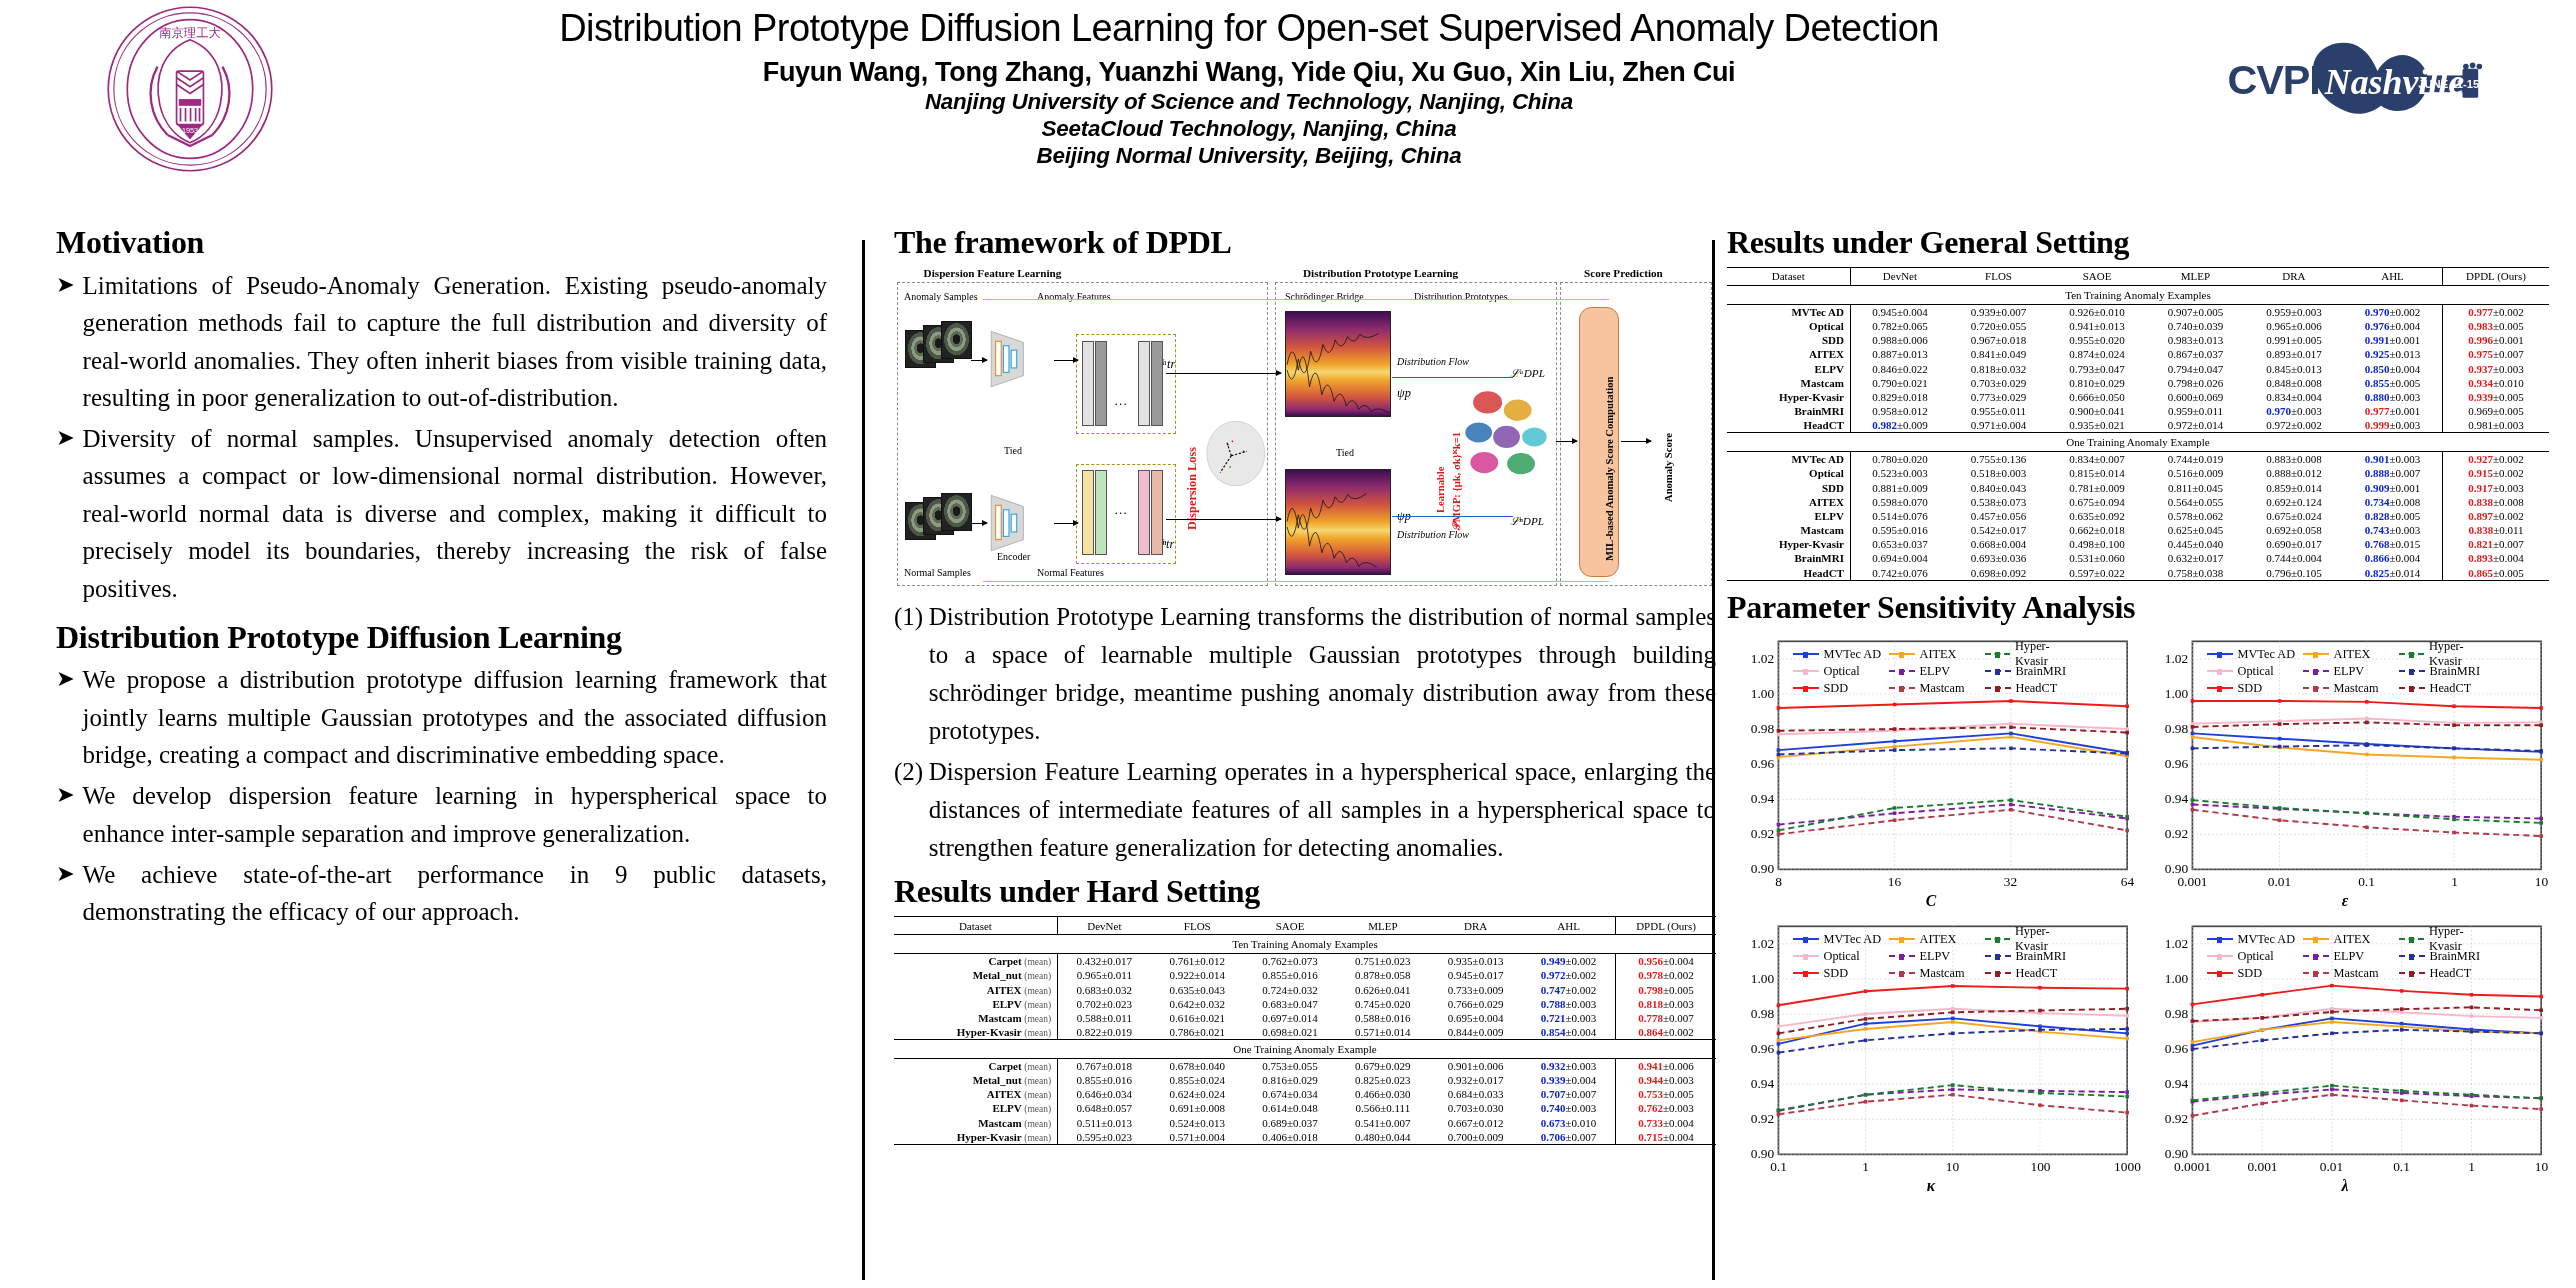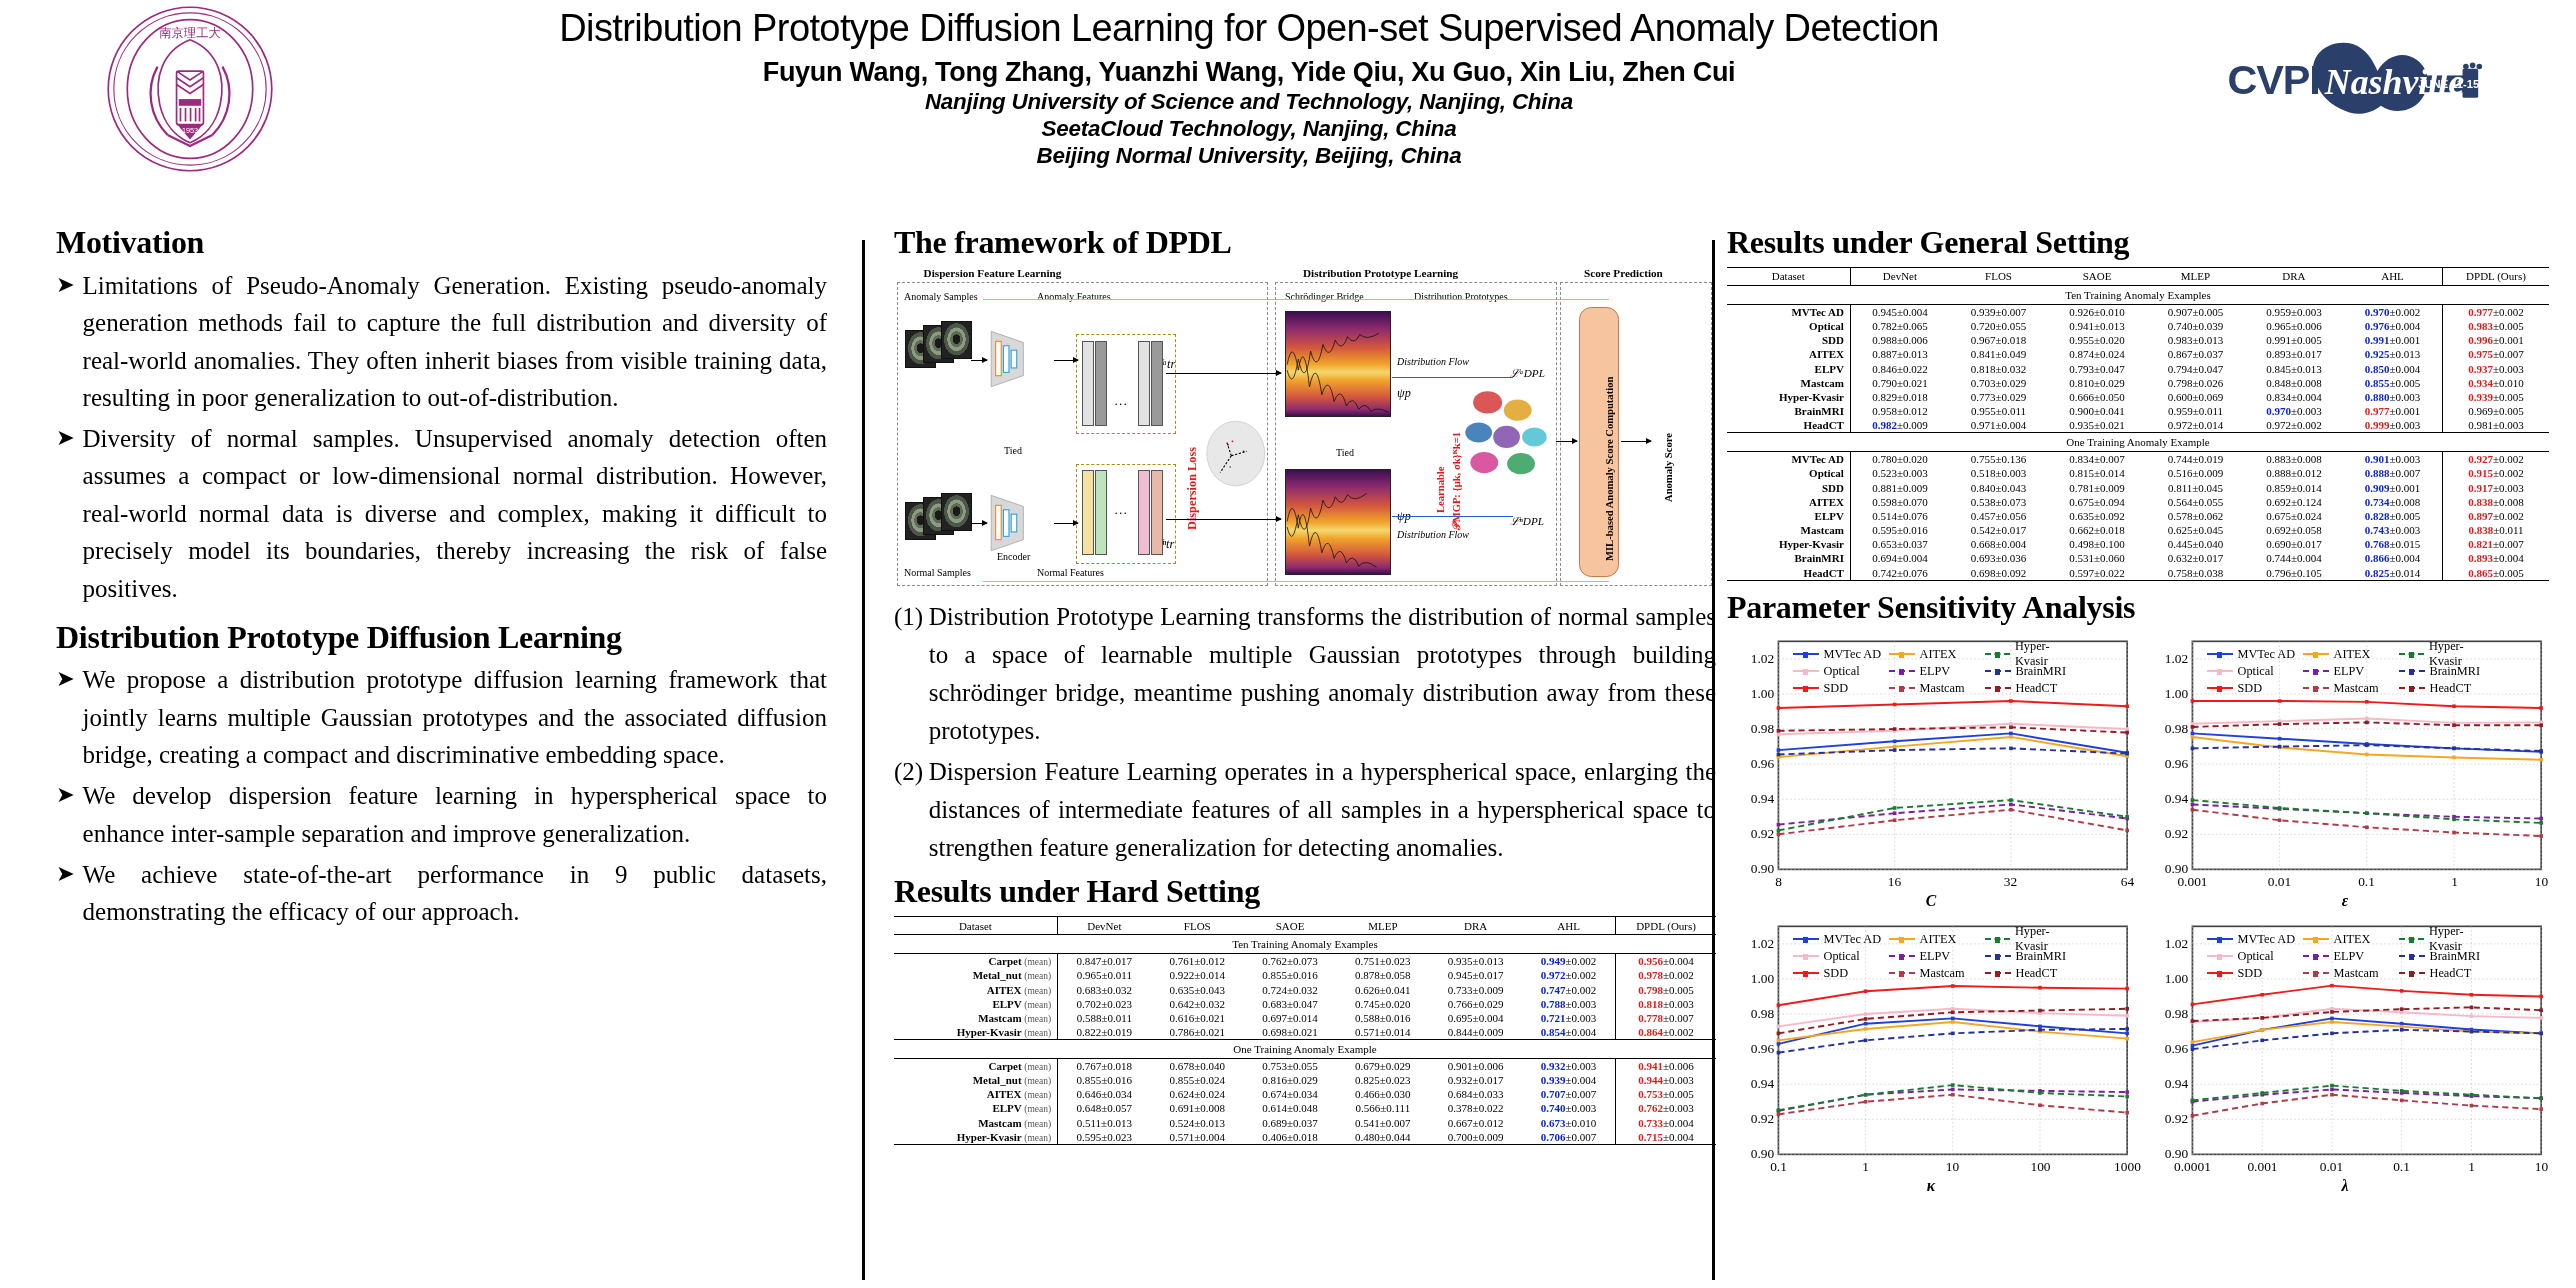--- a/index.html
+++ b/index.html
@@ -295,21 +295,21 @@
               <td>MLEP</td>
               <td>DRA</td>
               <td>AHL</td>
               <td class="sep2">DPDL (Ours)</td>
             </tr>
             <tr class="sub">
               <td colspan="8">Ten Training Anomaly Examples</td>
             </tr>
             <tr>
               <td class="dsname">Carpet <span class="mean">(mean)</span></td>
-              <td class="sep">0.847±0.017</td>
+              <td class="sep">0.432±0.017</td>
               <td>0.761±0.012</td>
               <td>0.762±0.073</td>
               <td>0.751±0.023</td>
               <td>0.935±0.013</td>
               <td><span class="b">0.949</span>±0.002</td>
               <td class="sep2"><span class="r">0.956</span>±0.004</td>
             </tr>
             <tr>
               <td class="dsname">Metal_nut <span class="mean">(mean)</span></td>
               <td class="sep">0.965±0.011</td>
@@ -392,21 +392,21 @@
               <td>0.684±0.033</td>
               <td><span class="b">0.707</span>±0.007</td>
               <td class="sep2"><span class="r">0.753</span>±0.005</td>
             </tr>
             <tr>
               <td class="dsname">ELPV <span class="mean">(mean)</span></td>
               <td class="sep">0.648±0.057</td>
               <td>0.691±0.008</td>
               <td>0.614±0.048</td>
               <td>0.566±0.111</td>
-              <td>0.378±0.022</td>
+              <td>0.703±0.030</td>
               <td><span class="b">0.740</span>±0.003</td>
               <td class="sep2"><span class="r">0.762</span>±0.003</td>
             </tr>
             <tr>
               <td class="dsname">Mastcam <span class="mean">(mean)</span></td>
               <td class="sep">0.511±0.013</td>
               <td>0.524±0.013</td>
               <td>0.689±0.037</td>
               <td>0.541±0.007</td>
               <td>0.667±0.012</td>

